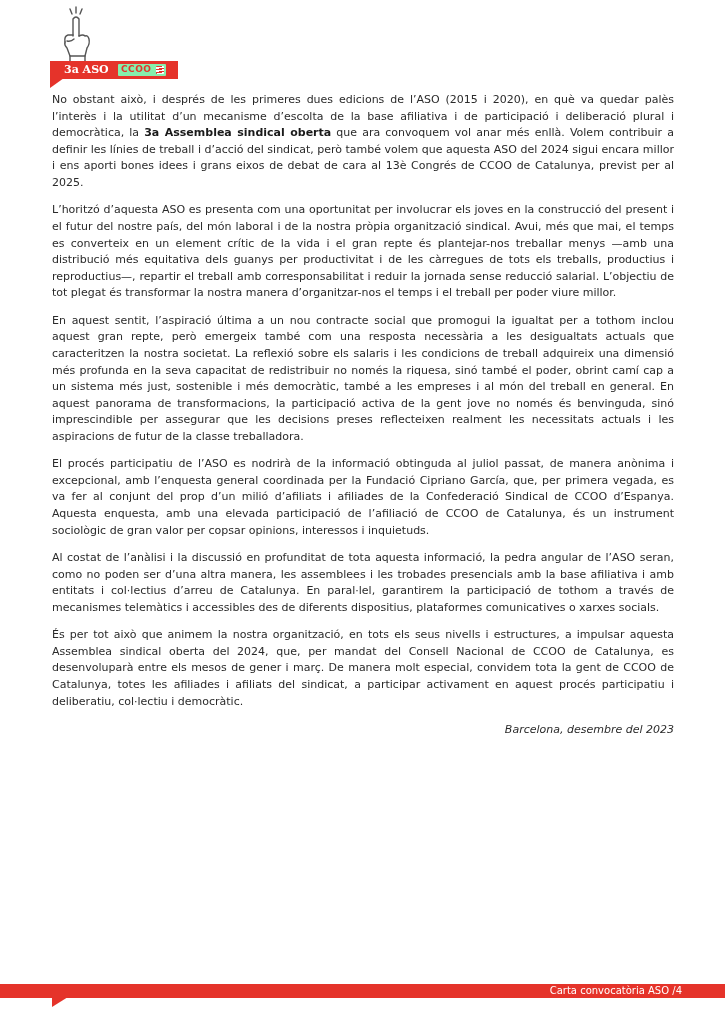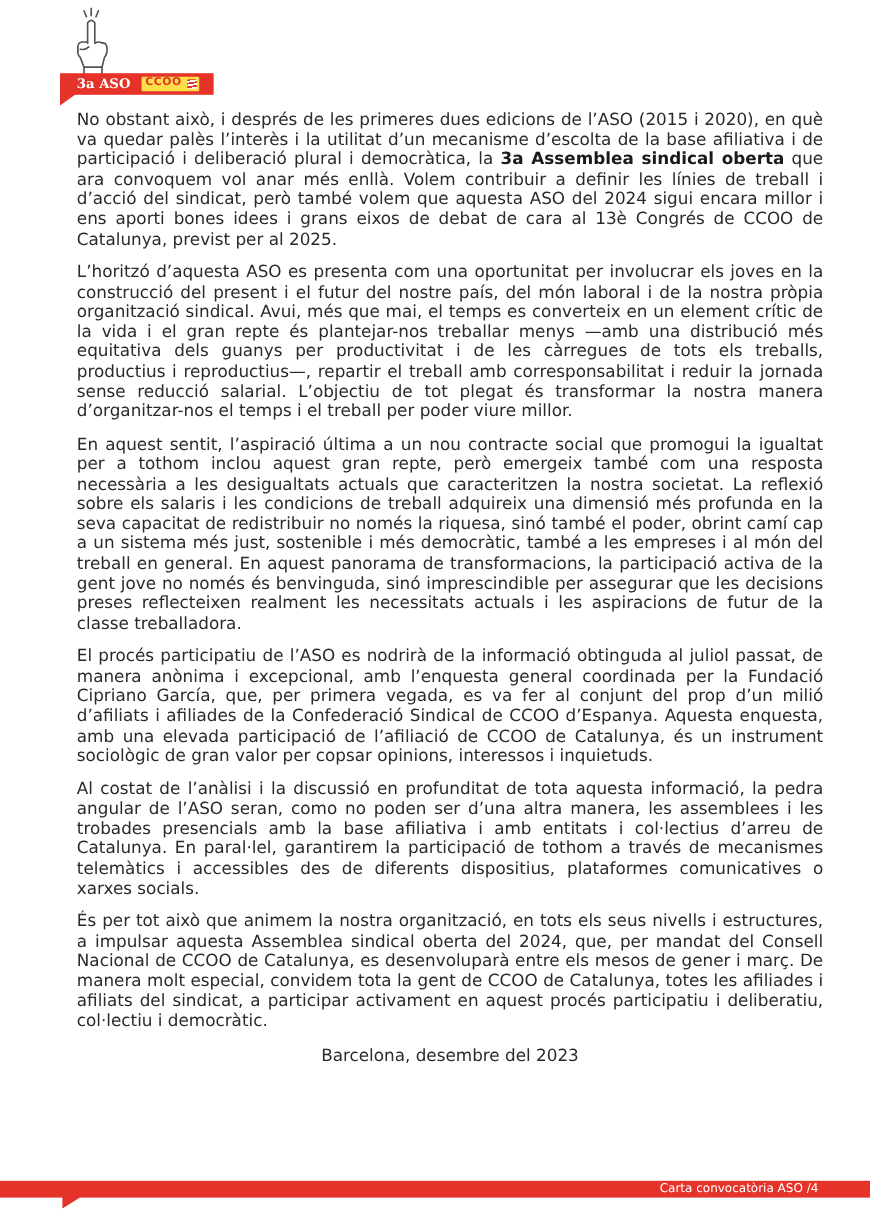--- a/index.html
+++ b/index.html
@@ -2,27 +2,27 @@
 <html><head>
 <meta charset="utf-8">
 <style>
   html, body { margin: 0; padding: 0; background: #ffffff; }
   body { width: 725px; height: 1024px; position: relative; overflow: hidden; font-family: "DejaVu Sans", sans-serif; color: #2a2a2a; }
   .logo { position: absolute; left: 50px; top: 6px; width: 130px; height: 80px; }
   .logo .hand { position: absolute; left: 6px; top: 0; width: 40px; height: 58px; }
   .logo .banner { position: absolute; left: 0; top: 55px; width: 128px; height: 18px; background: #e5332a; }
   .logo .tail { position: absolute; left: 0; top: 72px; width: 0; height: 0; border-left: 0 solid transparent; border-right: 14px solid transparent; border-top: 10px solid #e5332a; }
   .logo .aso-label { position: absolute; left: 14px; top: 56px; font-family: "DejaVu Serif", serif; font-weight: bold; font-size: 11px; color: #fff; line-height: 16px; text-align: center; }
-  .logo .ccoo { position: absolute; left: 68px; top: 58px; width: 48px; height: 12px; background: #fde047; border-radius: 1px; }
+  .logo .ccoo { position: absolute; left: 68px; top: 58px; width: 48px; height: 12px; background: #86efac; border-radius: 1px; }
   .logo .ccoo span { position: absolute; left: 3px; top: -1px; font-family: "DejaVu Sans", sans-serif; font-weight: bold; font-size: 9px; color: #e5332a; letter-spacing: 0.5px; line-height: 13px; }
   .logo .ccoo .stripes { position: absolute; right: 2px; top: 2px; width: 8px; height: 8px; background: repeating-linear-gradient(170deg, #e5332a 0 1.5px, #fff 1.5px 3px); border-radius: 1px; }
 
-  .content { position: absolute; left: 64px; top: 92px; width: 622px; font-size: 14px; line-height: 16.6px; }
+  .content { position: absolute; left: 52px; top: 92px; width: 622px; font-size: 11px; line-height: 16.6px; }
   .content p { margin: 0 0 10.8px 0; text-align: justify; }
-  .content p.sig { text-align: center; margin-top: 12px; }
+  .content p.sig { text-align: right; margin-top: 12px; font-style: italic; }
   .content b { font-weight: bold; color: #1a1a1a; }
 
   .footer-bar { position: absolute; left: 0; top: 984px; width: 725px; height: 14px; background: #e5332a; }
   .footer-tail { position: absolute; left: 52px; top: 997px; width: 0; height: 0; border-right: 16px solid transparent; border-top: 10px solid #e5332a; }
   .footer-text { position: absolute; right: 43px; top: 984px; height: 14px; line-height: 14px; font-size: 10px; color: #ffffff; }
 </style>
 </head>
 <body>
 
 <div class="logo">

